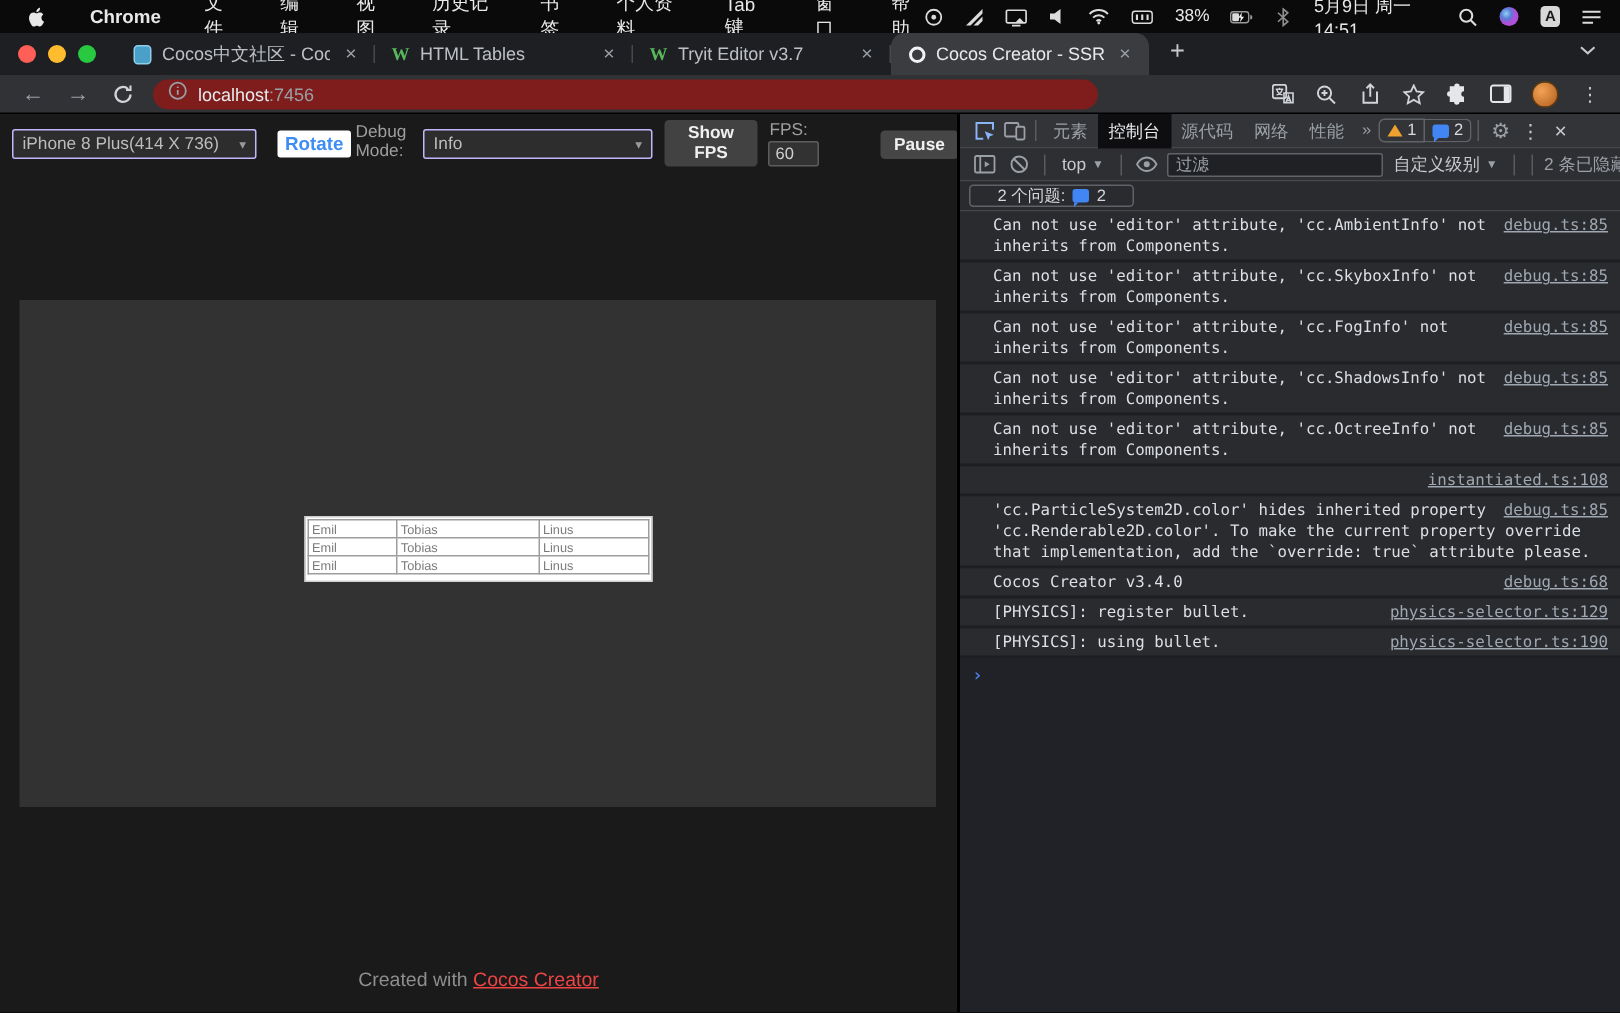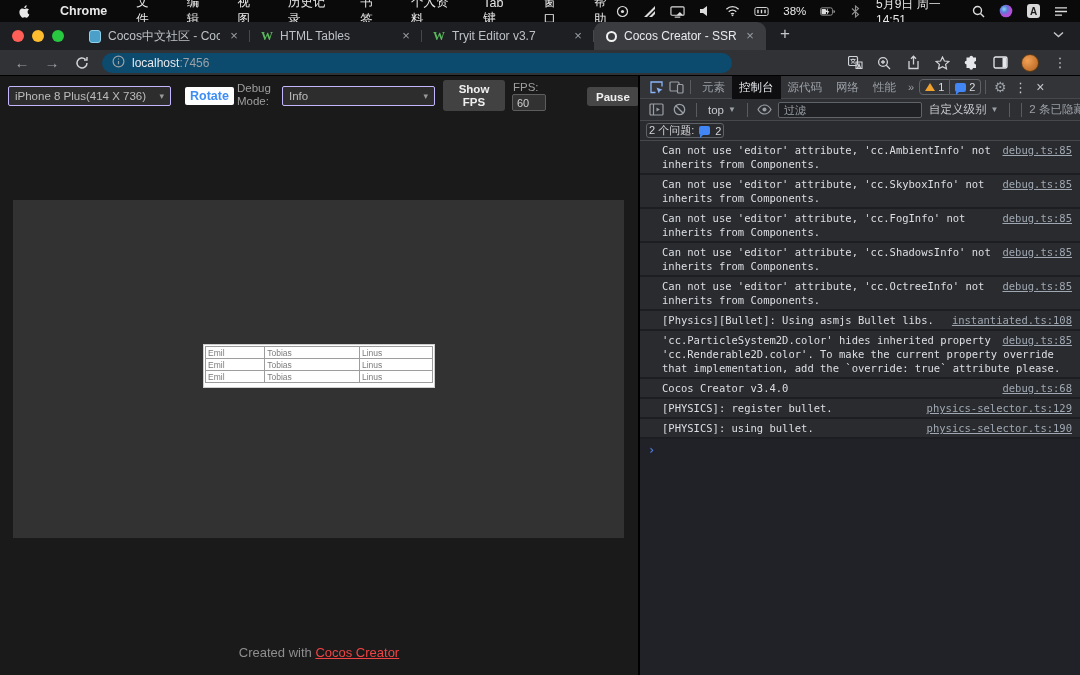--- a/index.html
+++ b/index.html
@@ -33,21 +33,21 @@
   .fav-cocos-forum { background:#4aa0c8; border-radius:3px; width:12px; height:13px; border:1px solid #8fd0ea; }
   .fav-w3 { color:#59b75c; font-weight:bold; font-size:12px; font-family:"Liberation Serif", serif; }
   .fav-creator { width:11px; height:11px; border:2.5px solid #f2f2f2; border-radius:50%; }
   .newtab { color:#c4c7cb; font-size:17px; padding:0 10px 6px 14px; }
   .strip-chevron { margin-left:auto; padding:0 16px 8px 0; color:#c4c7cb; }
 
   
   #addressbar { left:0; top:50px; width:1080px; height:26px; background:#313236; display:flex; align-items:center; border-bottom:1px solid #000; }
   .nav-ic { color:#9aa0a6; margin-left:14px; width:16px; height:16px; display:flex; align-items:center; justify-content:center; font-size:15px; }
   .nav-ic.reload { color:#d0d3d7; }
-  #omnibox { margin-left:12px; width:630px; height:20px; background:#0c4a6e; border-radius:10px;
+  #omnibox { margin-left:12px; width:630px; height:20px; background:#7f1d1d; border-radius:10px;
     display:flex; align-items:center; gap:7px; padding:0 10px; }
   #omnibox .host { color:#e8eaed; font-size:12px; }
   #omnibox .port { color:#9aa0a6; font-size:12px; }
   .addr-right { margin-left:auto; display:flex; align-items:center; gap:13px; padding-right:12px; }
   .addr-ic { width:16px; height:16px; display:flex; align-items:center; justify-content:center; color:#d0d3d7; font-size:13px; }
   #avatar { width:18px; height:18px; border-radius:50%; background:radial-gradient(circle at 35% 35%, #f2a154, #b05e1d); border:1px solid #5a3a14; }
 
   
   #preview-pane { left:0; top:76px; width:638px; height:599px; background:#1a1a1b; }
   .ctl { position:absolute; font-size:11.5px; color:#bfbfbf; }
@@ -88,21 +88,21 @@
   .tri { width:0; height:0; border-left:5px solid transparent; border-right:5px solid transparent; border-bottom:8px solid #f0a12e; }
   .bubble { width:11px; height:9px; background:#4285f4; border-radius:2px; position:relative; }
   .bubble::after { content:""; position:absolute; left:1px; bottom:-3px; border-left:3px solid #4285f4; border-bottom:3px solid transparent; }
   #dt-console-bar { height:22px; background:#2e2f33; border-bottom:1px solid #47484b; padding-left:6px; gap:3px; font-size:11.5px; }
   #dt-filter { background:#202124; border:1px solid #606368; border-radius:2px; height:16px; width:144px;
     color:#c8c8c8; font-size:11px; padding:0 5px; font-family:"Liberation Sans", sans-serif; }
   #dt-filter::placeholder { color:#9aa0a6; }
   .drop { display:flex; align-items:center; gap:4px; color:#c6c9ce; padding:0 4px; white-space:nowrap; }
   .drop .chev { font-size:8px; color:#9aa0a6; }
   #dt-issues { height:20px; background:#2a2b2e; border-bottom:1px solid #47484b; padding-left:6px; }
-  #issues-pill { display:flex; align-items:center; gap:5px; border:1px solid #5f6368; border-radius:3px; height:15px; padding:0 2px; font-size:11px; color:#d5d7da; }
+  #issues-pill { display:flex; align-items:center; gap:5px; border:1px solid #5f6368; border-radius:3px; height:15px; padding:0 18px; font-size:11px; color:#d5d7da; }
   #dt-messages { font-family:"DejaVu Sans Mono", monospace; font-size:10.5px; line-height:14px; color:#dcdfe4; }
   .msg { background:#2a2b2f; border-bottom:2px solid #1d1e21; padding:2px 8px 2px 22px; overflow:hidden; }
   .msg .src { float:right; margin-left:10px; color:#9fa8b2; text-decoration:underline; white-space:nowrap; }
   #dt-prompt { padding:4px 8px; color:#4e7de5; font-weight:bold; font-family:"DejaVu Sans Mono", monospace; font-size:12px; }
   .gear { font-size:14px; color:#9aa0a6; }
   .kebab { font-size:13px; color:#c6c9ce; }
 </style>
 </head>
 <body>
 
@@ -458,21 +458,20 @@
     <div class="msg">
       <span class="src">debug.ts:85</span>
       <span class="txt">Can not use 'editor' attribute, 'cc.ShadowsInfo' not inherits from Components.</span>
     </div>
     <div class="msg">
       <span class="src">debug.ts:85</span>
       <span class="txt">Can not use 'editor' attribute, 'cc.OctreeInfo' not inherits from Components.</span>
     </div>
     <div class="msg">
       <span class="src">instantiated.ts:108</span>
-      <span class="txt">[Physics][Bullet]: Using asmjs Bullet libs.</span>
     </div>
     <div class="msg">
       <span class="src">debug.ts:85</span>
       <span class="txt">'cc.ParticleSystem2D.color' hides inherited property 'cc.Renderable2D.color'. To make the current property override that implementation, add the `override: true` attribute please.</span>
     </div>
     <div class="msg">
       <span class="src">debug.ts:68</span>
       <span class="txt">Cocos Creator v3.4.0</span>
     </div>
     <div class="msg">

